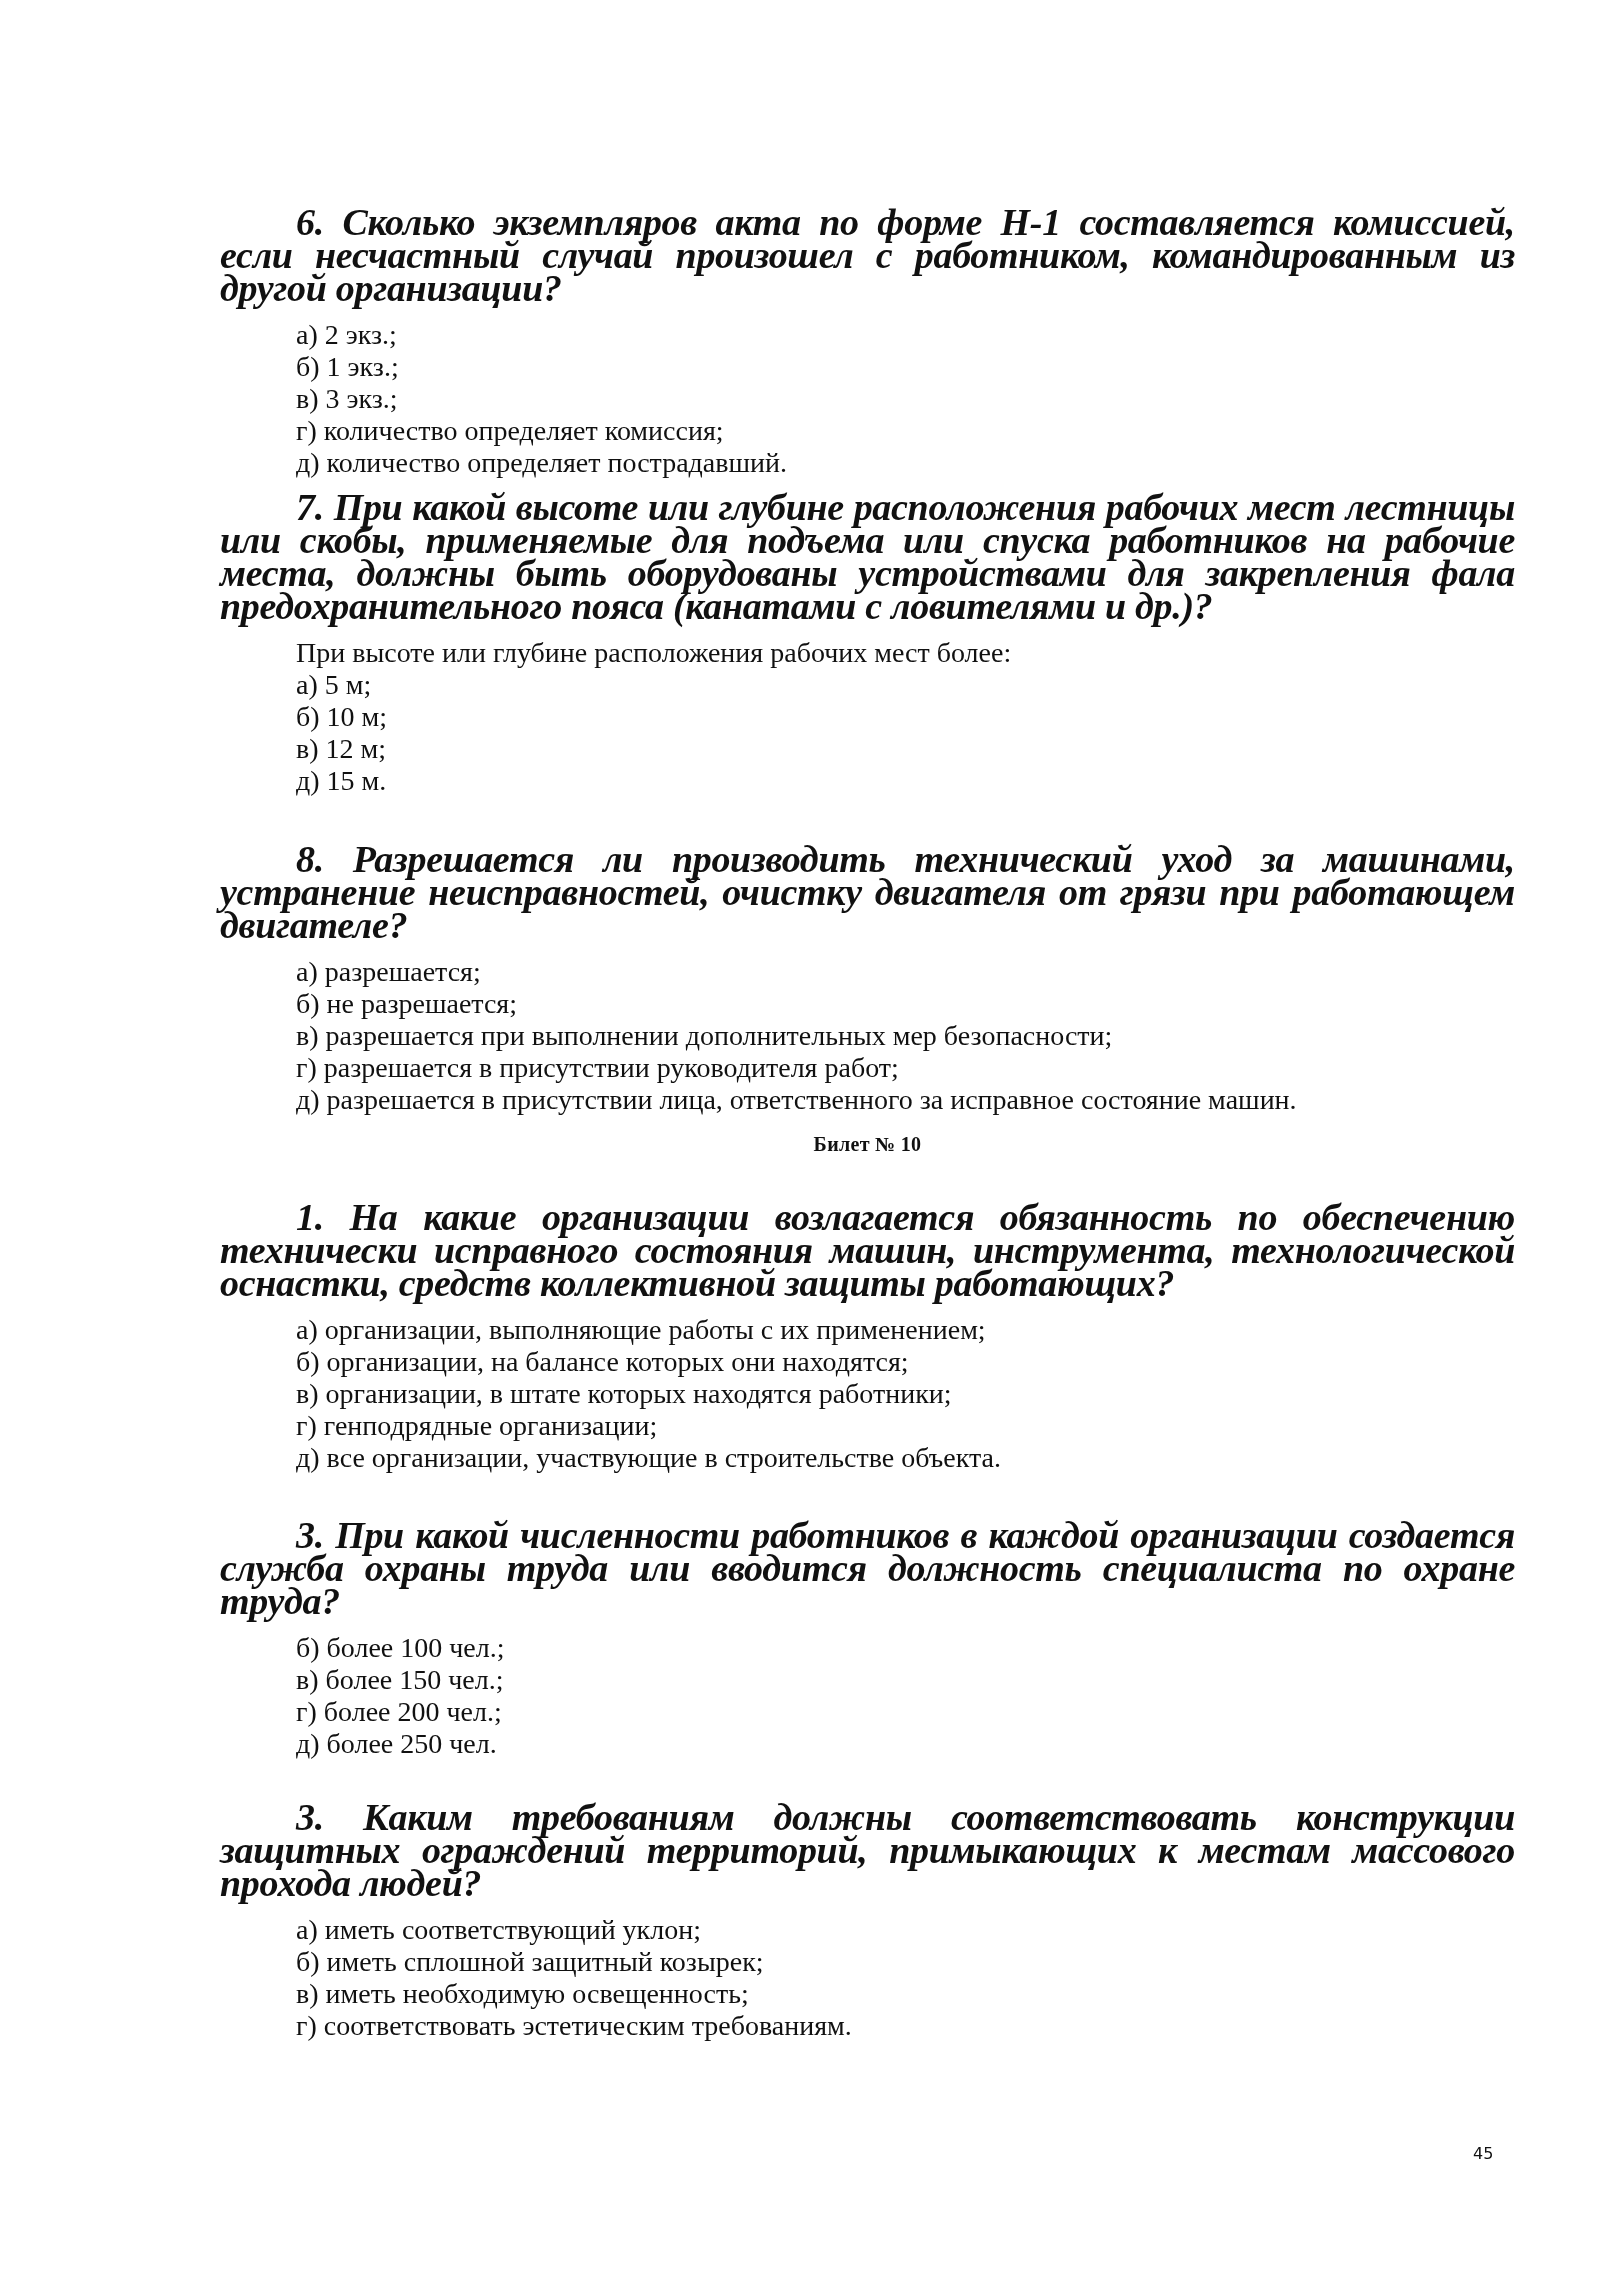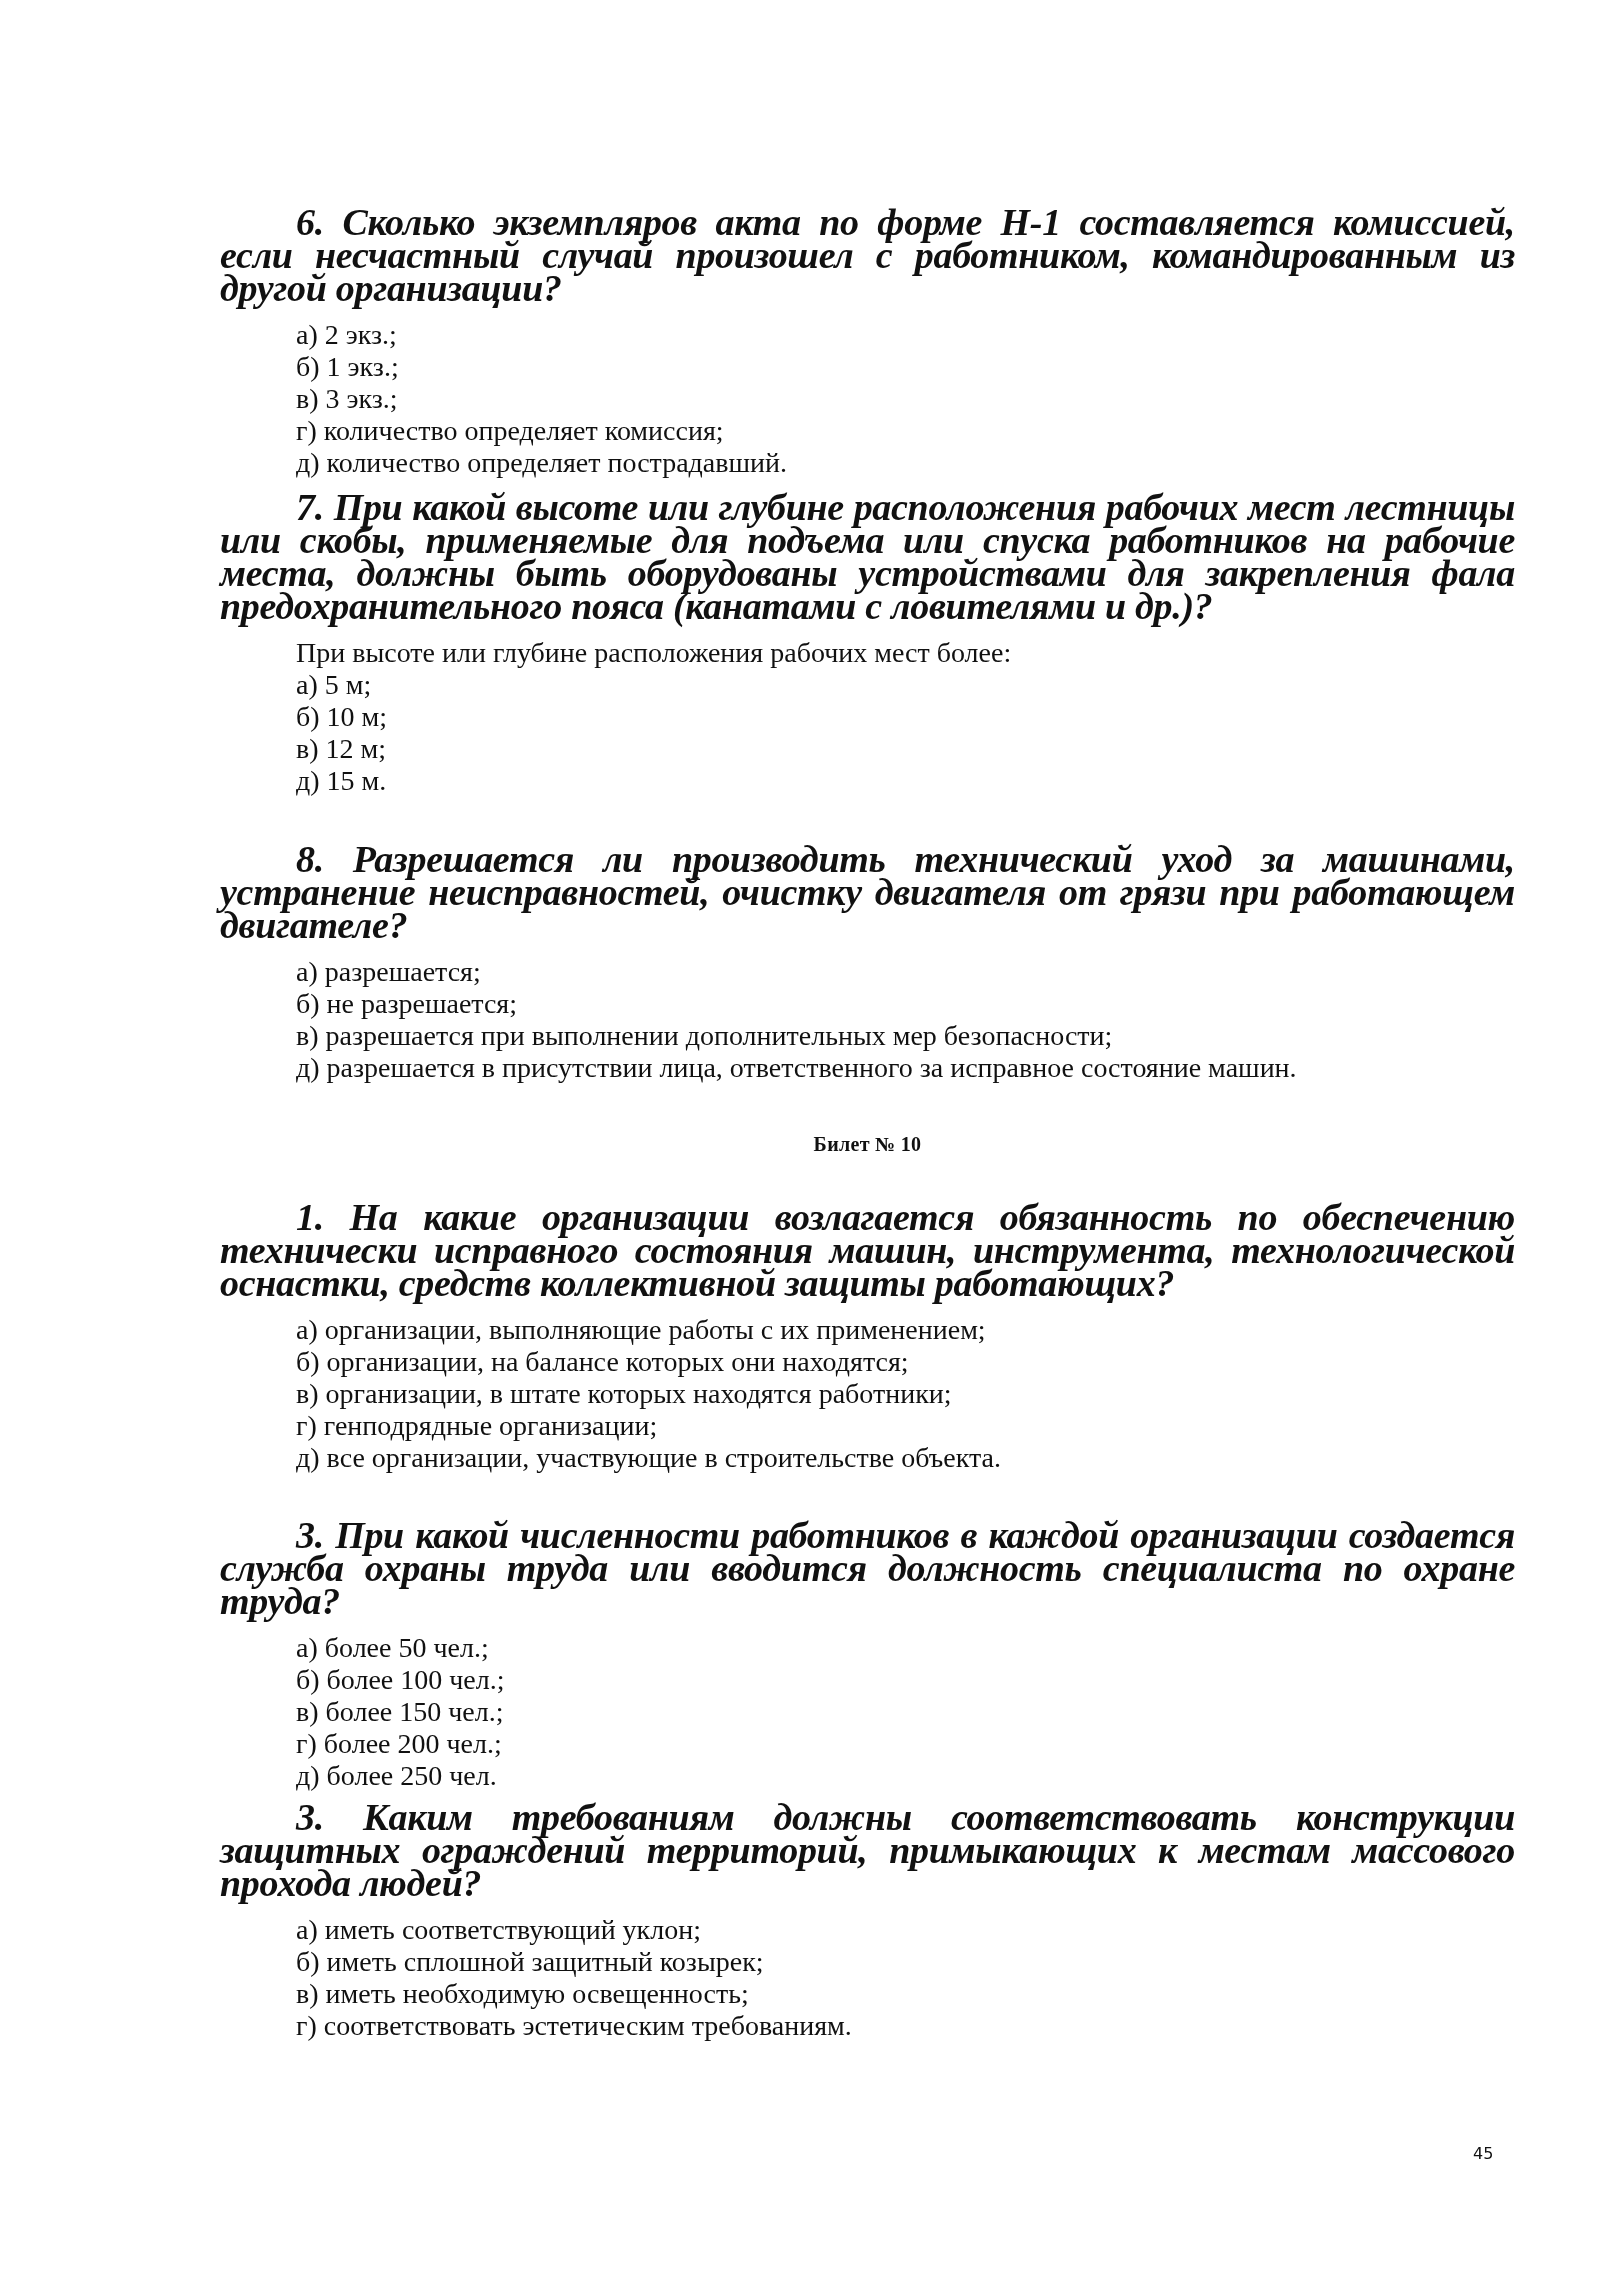--- a/index.html
+++ b/index.html
@@ -78,41 +78,41 @@
       <li>д) 15 м.</li>
     </ul>
   </div>
 
   <div class="block" style="top:843px;">
     <p class="q">8. Разрешается ли производить технический уход за машинами, устранение неисправностей, очистку двигателя от грязи при работающем двигателе?</p>
     <ul class="answers" style="margin-top:14.3px;">
       <li>а) разрешается;</li>
       <li>б) не разрешается;</li>
       <li>в) разрешается при выполнении дополнительных мер безопасности;</li>
+      <li>г) разрешается в присутствии руководителя работ;</li>
       <li>д) разрешается в присутствии лица, ответственного за исправное состояние машин.</li>
     </ul>
   </div>
 
   <div class="ticket-title" style="top:1133px;">Билет № 10</div>
 
   <div class="block" style="top:1201px;">
     <p class="q">1. На какие организации возлагается обязанность по обеспечению технически исправного состояния машин, инструмента, технологической оснастки, средств коллективной защиты работающих?</p>
     <ul class="answers" style="margin-top:14.3px;">
       <li>а) организации, выполняющие работы с их применением;</li>
       <li>б) организации, на балансе которых они находятся;</li>
       <li>в) организации, в штате которых находятся работники;</li>
       <li>г) генподрядные организации;</li>
       <li>д) все организации, участвующие в строительстве объекта.</li>
     </ul>
   </div>
 
   <div class="block" style="top:1519px;">
     <p class="q">3. При какой численности работников в каждой организации создается служба охраны труда или вводится должность специалиста по охране труда?</p>
     <ul class="answers" style="margin-top:14.3px;">
-      <li>а) более 50 чел.;</li>
       <li>б) более 100 чел.;</li>
       <li>в) более 150 чел.;</li>
       <li>г) более 200 чел.;</li>
       <li>д) более 250 чел.</li>
     </ul>
   </div>
 
   <div class="block" style="top:1801px;">
     <p class="q">3. Каким требованиям должны соответствовать конструкции защитных ограждений территорий, примыкающих к местам массового прохода людей?</p>
     <ul class="answers" style="margin-top:14.3px;">

